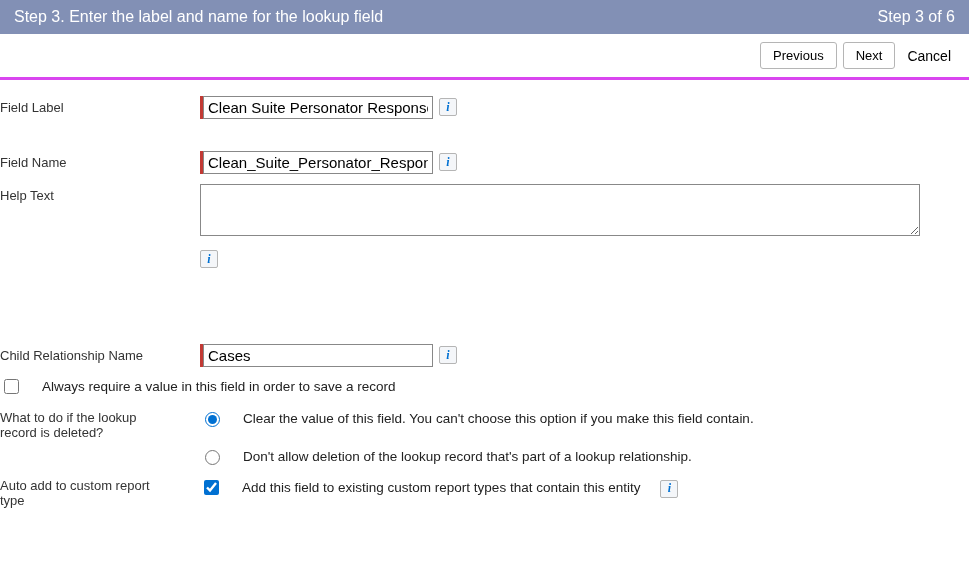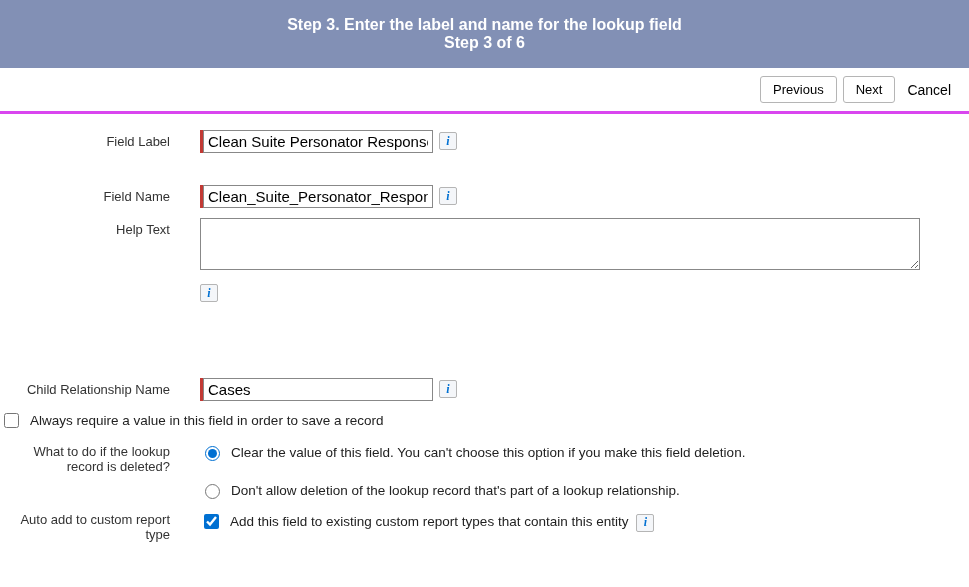--- a/index.html
+++ b/index.html
@@ -7,27 +7,26 @@
     margin: 0;
     font-family: Arial, Helvetica, sans-serif;
     font-size: 13px;
     color: #333;
     background: #fff;
     width: 969px;
   }
   .header-bar {
     background: #8290b5;
     color: #fff;
-    font-weight: bold;
+    font-weight: normal;
     font-size: 16px;
-    padding: 16px 14px;
+    padding: 8px 14px;
     display: flex;
     justify-content: space-between;
     align-items: center;
-    flex-direction: column;
   }
   .button-row {
     padding: 8px 18px;
     display: flex;
     justify-content: flex-end;
     align-items: center;
     gap: 6px;
     border-bottom: 3px solid #d946ef;
   }
   button.nav {
@@ -51,21 +50,20 @@
   .row {
     display: flex;
     align-items: flex-start;
     margin-top: 6px;
   }
   .row.gap-top { margin-top: 32px; }
   .row.gap-top-lg { margin-top: 76px; }
   .label {
     width: 200px;
     min-width: 200px;
-    text-align: right;
     padding-right: 30px;
     padding-top: 4px;
     font-size: 13px;
     color: #333;
   }
   .ctrl {
     flex: 1;
     display: flex;
     align-items: flex-start;
     gap: 6px;
@@ -106,21 +104,21 @@
     font-family: Georgia, serif;
     font-style: italic;
     font-weight: bold;
     font-size: 12px;
     cursor: pointer;
     margin-top: 2px;
   }
   .radio-row, .check-row {
     display: flex;
     align-items: center;
-    gap: 8px;
+    gap: 20px;
     padding: 3px 0;
     justify-content: center;
   }
   input[type=radio], input[type=checkbox] {
     width: 15px;
     height: 15px;
     accent-color: #0070d2;
     cursor: pointer;
   }
   .opt-label { font-size: 13.5px; color: #222; }
@@ -190,21 +188,21 @@
         <span class="opt-label">Always require a value in this field in order to save a record</span>
       </div>
     </div>
   </div>
 
   <div class="row">
     <div class="label">What to do if the lookup record is deleted?</div>
     <div class="ctrl" style="flex-direction:column;">
       <div class="radio-row">
         <input type="radio" name="ondel" checked="" style="">
-        <span class="opt-label">Clear the value of this field. You can't choose this option if you make this field deletion.</span>
+        <span class="opt-label">Clear the value of this field. You can't choose this option if you make this field contain.</span>
       </div>
       <div class="radio-row" style="margin-top:8px;">
         <input type="radio" name="ondel" style="">
         <span class="opt-label">Don't allow deletion of the lookup record that's part of a lookup relationship.</span>
       </div>
     </div>
   </div>
 
   <div class="row">
     <div class="label">Auto add to custom report type</div>

